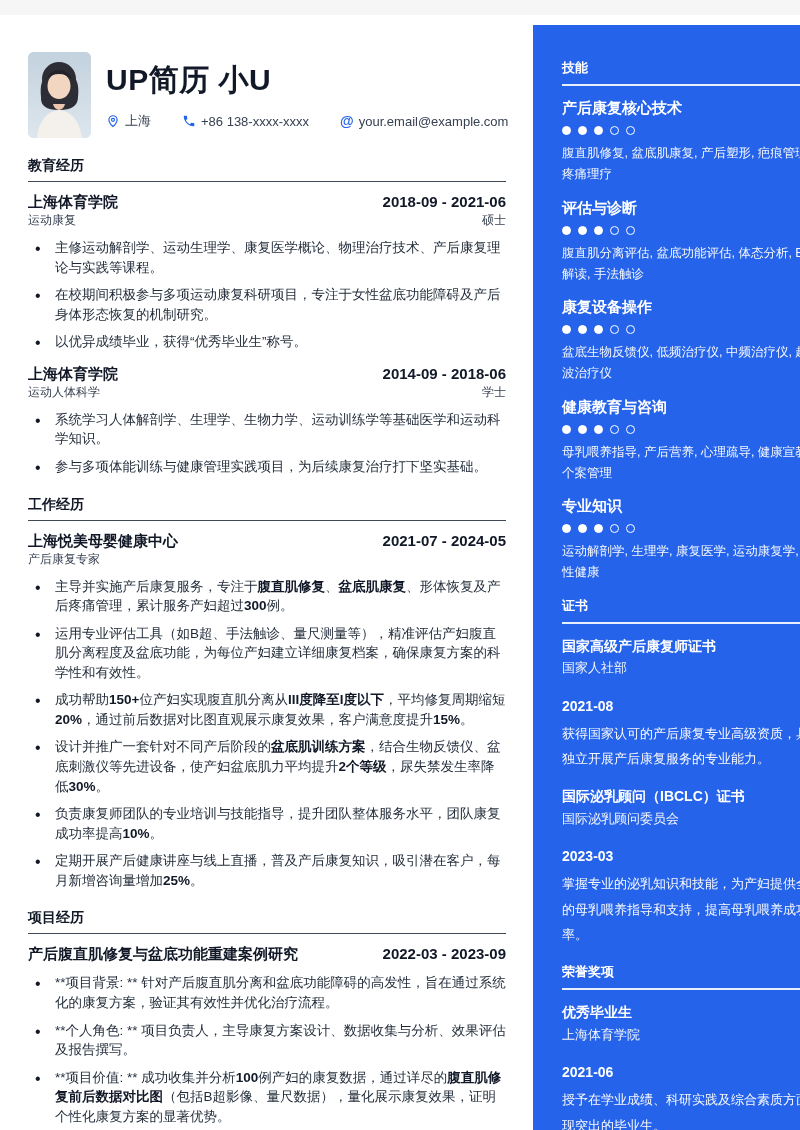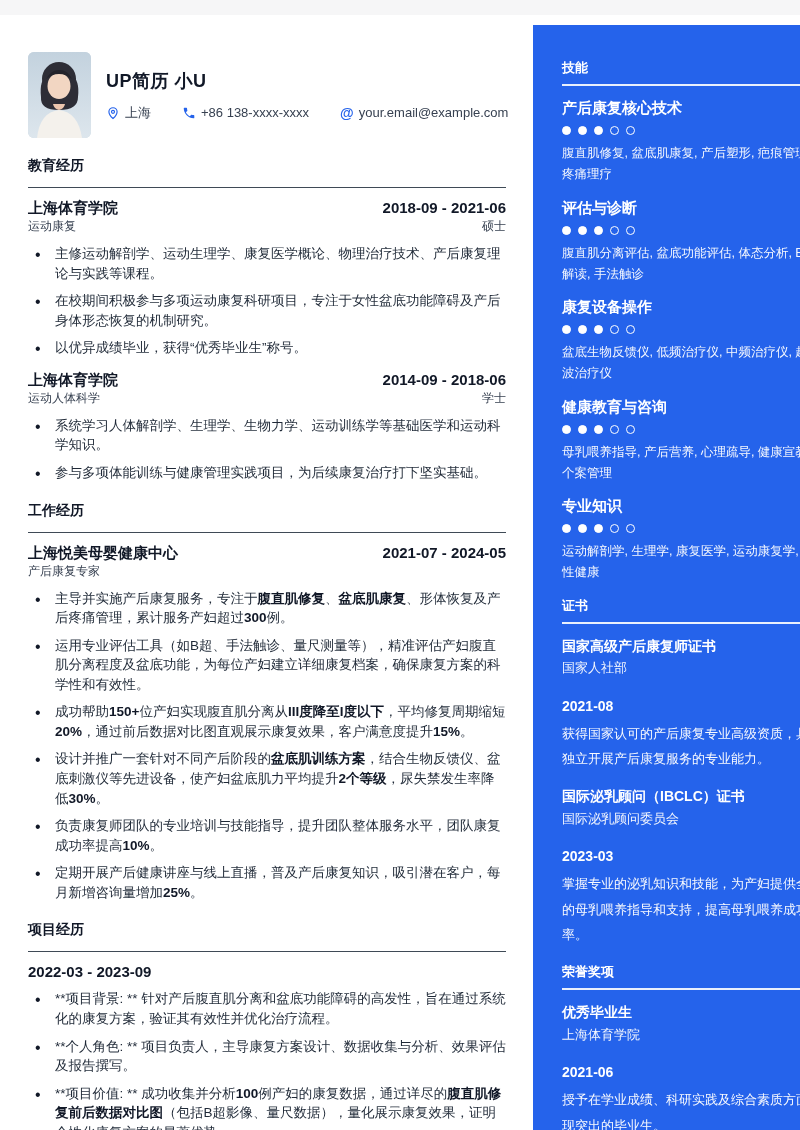--- a/index.html
+++ b/index.html
@@ -9,29 +9,29 @@
     -webkit-font-smoothing:antialiased;
   }
   .canvas{position:relative;width:800px;height:1130px;background:#ffffff;}
   .top-strip{position:absolute;top:0;left:0;width:800px;height:15px;background:#f6f6f7;}
 
   
   .main-col{position:absolute;left:28px;top:15px;width:478px;}
   .hd{display:flex;align-items:center;gap:15px;margin-top:37px;margin-bottom:4px;}
   .photo{width:63px;height:86px;border-radius:6px;overflow:hidden;flex:none;background:#ccd8e2;}
   .photo svg{display:block;}
-  .name{font-size:18px;font-weight:700;color:#111827;margin:0 0 11px;letter-spacing:.5px;}
+  .name{font-size:30px;font-weight:700;color:#111827;margin:0 0 11px;letter-spacing:.5px;}
   .contact-row{display:flex;align-items:center;gap:31px;font-size:13px;color:#374151;}
   .c-item{display:flex;align-items:center;gap:5px;white-space:nowrap;}
   .c-icon{width:14px;height:14px;flex:none;display:inline-block;}
   .at-glyph{color:#2563eb;font-weight:700;font-size:14px;line-height:1;}
 
   .sec{margin-top:19px;}
   .sec-h{font-size:14px;font-weight:700;color:#111827;margin:8px 0 11px;
-         padding-bottom:12px;border-bottom:1.5px solid #3f4a56;}
+         padding-bottom:6px;border-bottom:1.5px solid #3f4a56;}
   .entry{margin-bottom:13px;}
   .entry-row{display:flex;justify-content:space-between;align-items:baseline;
              font-size:15px;font-weight:700;color:#111827;}
   .entry-sub{display:flex;justify-content:space-between;align-items:baseline;
              font-size:12px;color:#374151;margin-top:0;}
   ul.bullets{list-style:none;margin:9px 0 0;padding:0;}
   ul.bullets li{position:relative;padding-left:27px;margin-bottom:8px;
                 font-size:13.5px;line-height:1.45;color:#1f2937;}
   ul.bullets li::before{content:"\2022";position:absolute;left:7px;top:-1px;
                         font-size:16px;color:#111827;}
@@ -159,20 +159,21 @@
             <li><span>负责康复师团队的专业培训与技能指导，提升团队整体服务水平，团队康复成功率提高</span><strong>10%</strong><span>。</span></li>
             <li><span>定期开展产后健康讲座与线上直播，普及产后康复知识，吸引潜在客户，每月新增咨询量增加</span><strong>25%</strong><span>。</span></li>
           </ul>
       </article>
     </section>
 
     <section class="sec">
       <h2 class="sec-h">项目经历</h2>
       <article class="entry">
         <div class="entry-row">
+          <span>产后腹直肌修复与盆底功能重建案例研究</span>
           <span>2022-03 - 2023-09</span>
         </div>
         <ul class="bullets">
             <li><span>**项目背景: ** 针对产后腹直肌分离和盆底功能障碍的高发性，旨在通过系统化的康复方案，验证其有效性并优化治疗流程。</span></li>
             <li><span>**个人角色: ** 项目负责人，主导康复方案设计、数据收集与分析、效果评估及报告撰写。</span></li>
             <li><span>**项目价值: ** 成功收集并分析</span><strong>100</strong><span>例产妇的康复数据，通过详尽的</span><strong>腹直肌修复前后数据对比图</strong><span>（包括B超影像、量尺数据），量化展示康复效果，证明个性化康复方案的显著优势。</span></li>
           </ul>
       </article>
     </section>
 

